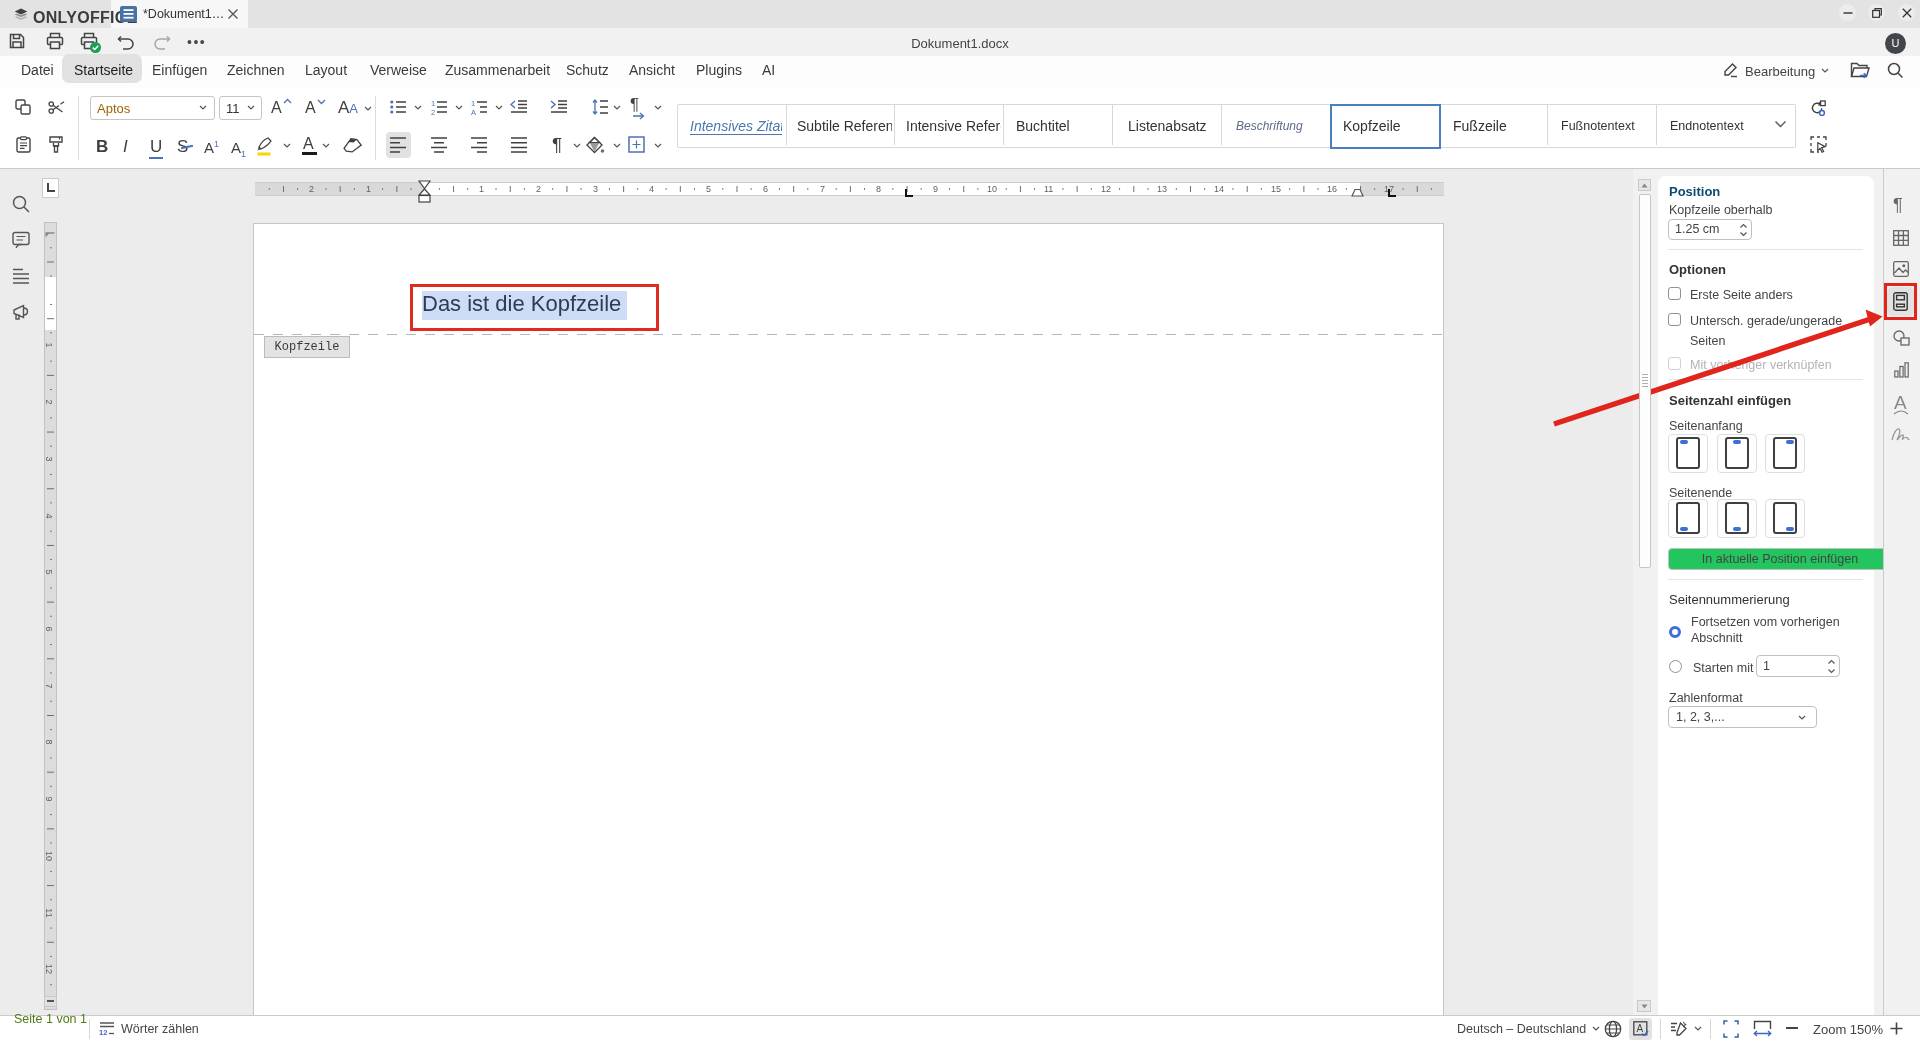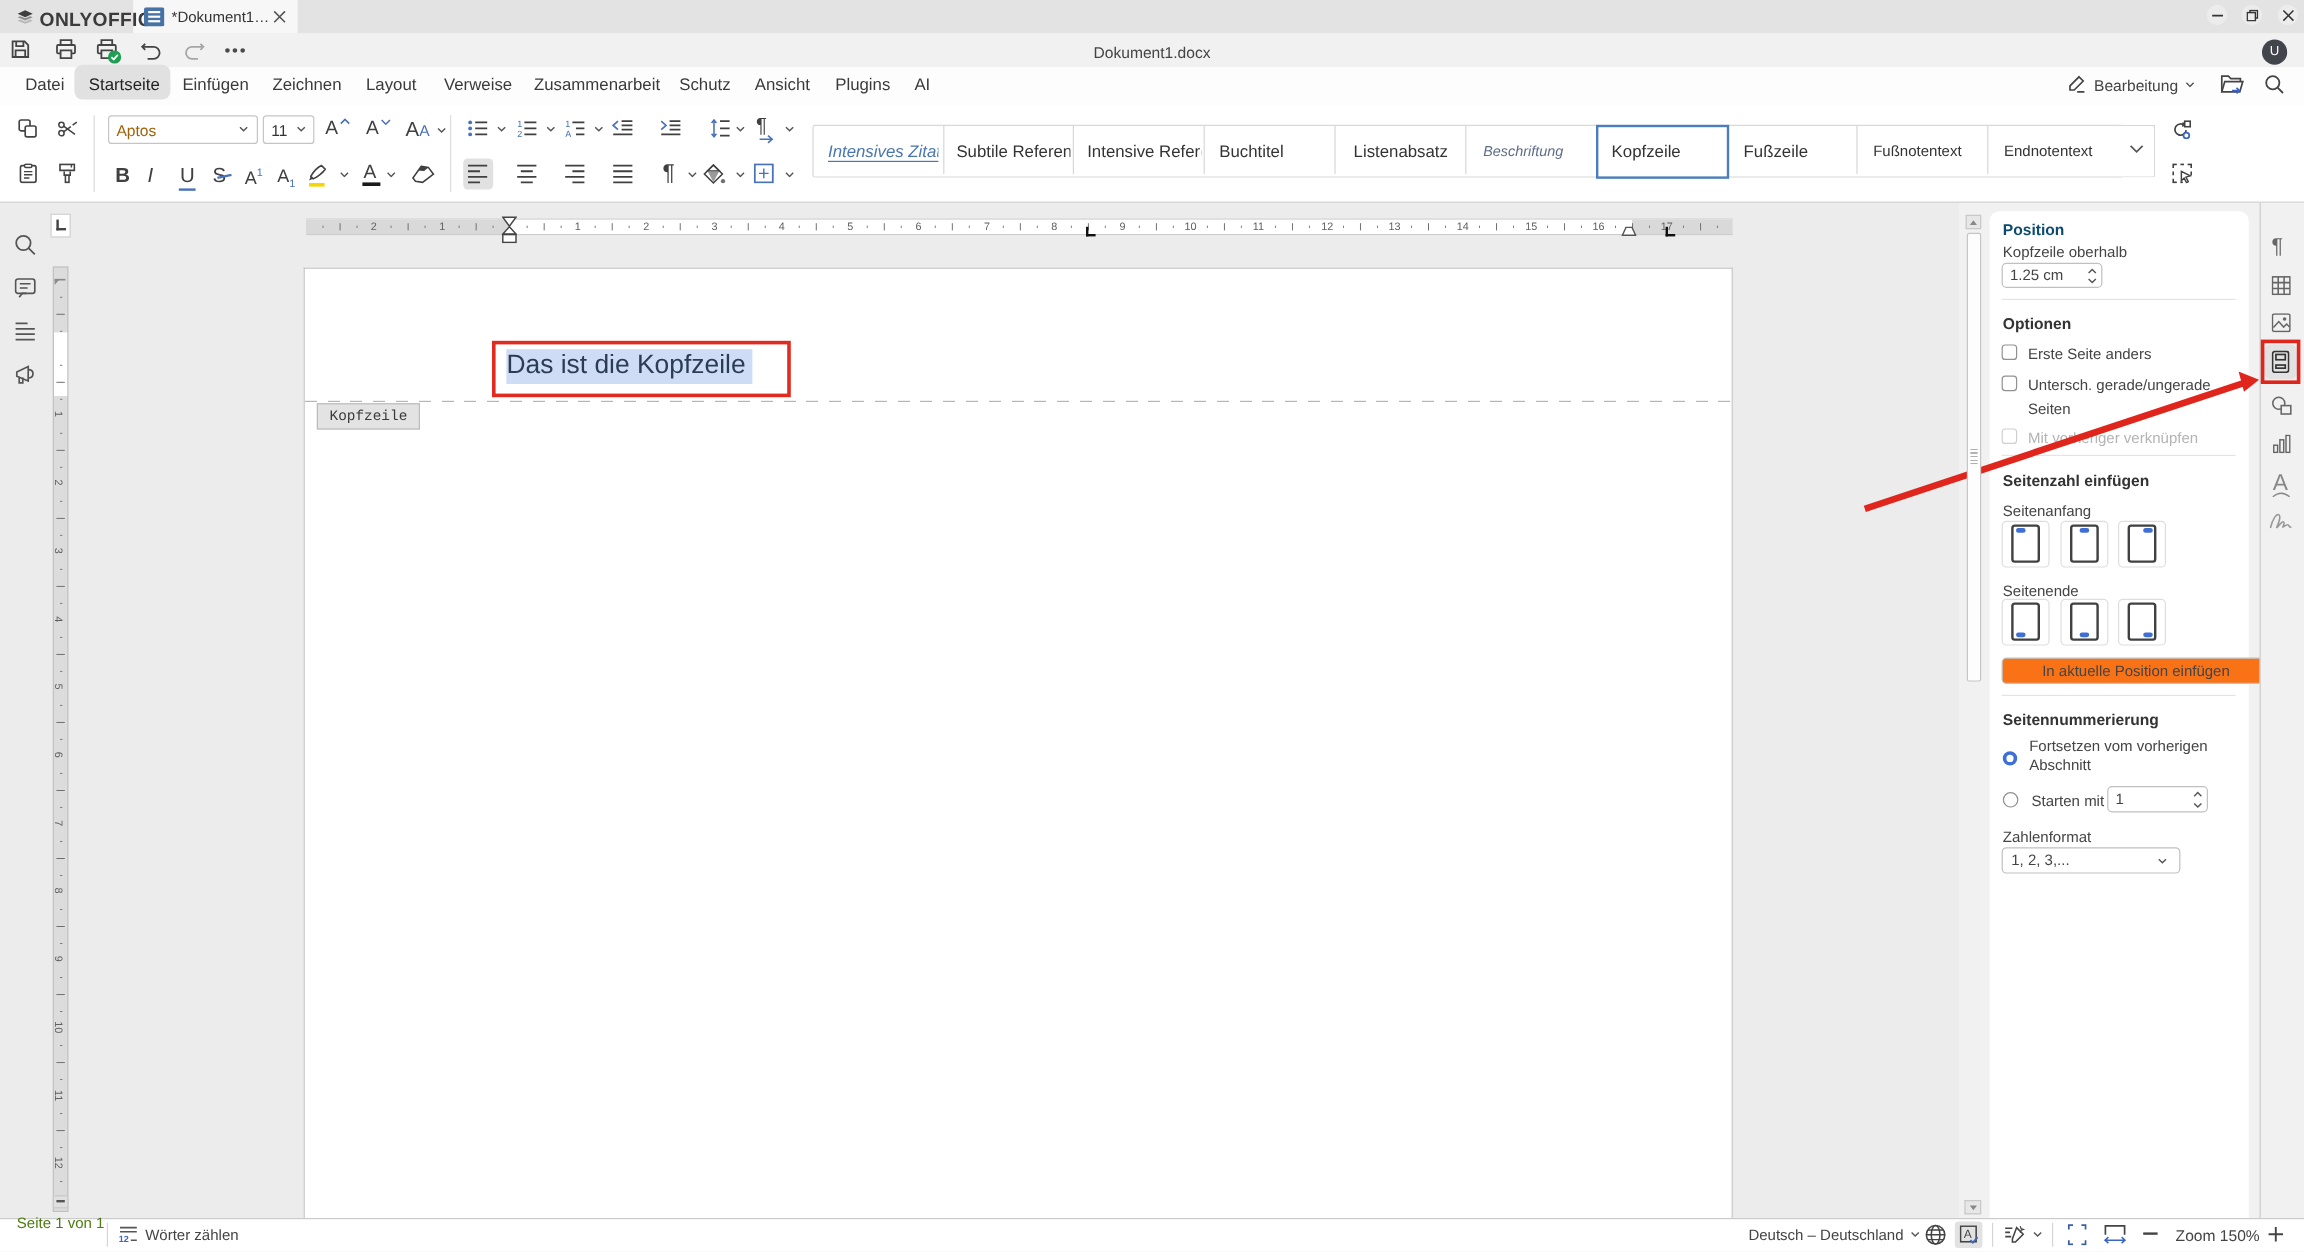--- a/index.html
+++ b/index.html
@@ -433,23 +433,23 @@
 <div class="ab" style="left:1669px;top:486px;font-size:12.5px;color:#444">Seitenende</div>
 <div class="ab" style="left:1668px;top:499px;width:40px;height:39px;border:1px solid #dedede;border-radius:4px;background:#fff;box-sizing:border-box"></div>
 <div class="ab" style="left:1717px;top:499px;width:40px;height:39px;border:1px solid #dedede;border-radius:4px;background:#fff;box-sizing:border-box"></div>
 <div class="ab" style="left:1765px;top:499px;width:40px;height:39px;border:1px solid #dedede;border-radius:4px;background:#fff;box-sizing:border-box"></div>
 <div class="ab" style="left:1676px;top:502px;width:24px;height:32px;border:2px solid #404040;border-radius:3px;box-sizing:border-box"></div>
 <div class="ab" style="left:1725px;top:502px;width:24px;height:32px;border:2px solid #404040;border-radius:3px;box-sizing:border-box"></div>
 <div class="ab" style="left:1773px;top:502px;width:24px;height:32px;border:2px solid #404040;border-radius:3px;box-sizing:border-box"></div>
 <div class="ab" style="left:1680px;top:527px;width:8px;height:3.5px;background:#3f6fd4;border-radius:2px"></div>
 <div class="ab" style="left:1733px;top:527px;width:8px;height:3.5px;background:#3f6fd4;border-radius:2px"></div>
 <div class="ab" style="left:1786px;top:527px;width:8px;height:3.5px;background:#3f6fd4;border-radius:2px"></div>
-<div class="ab" style="left:1668px;top:548px;width:224px;height:22px;border:1px solid #c0c0c0;border-radius:4px;background:#f97316;box-sizing:border-box;font-size:12.5px;color:#444;text-align:center;line-height:20px">In aktuelle Position einfügen</div>
+<div class="ab" style="left:1668px;top:548px;width:224px;height:22px;border:1px solid #c0c0c0;border-radius:4px;background:#22c55e;box-sizing:border-box;font-size:12.5px;color:#444;text-align:center;line-height:20px">In aktuelle Position einfügen</div>
 <div class="ab" style="left:1668px;top:579px;width:195px;height:1px;background:#e4e4e4"></div>
-<div class="ab" style="left:1669px;top:592px;font-size:13px;font-weight:bold;color:#333">Seitennummerierung</div>
+<div class="ab" style="left:1669px;top:592px;font-size:13px;font-weight:normal;color:#333">Seitennummerierung</div>
 <div class="ab" style="left:1669px;top:626px;width:12px;height:12px;border:3.5px solid #3d6fd6;border-radius:50%;background:#fff;box-sizing:border-box"></div>
 <div class="ab" style="left:1691px;top:614px;font-size:12.5px;color:#444;line-height:16px">Fortsetzen vom vorherigen<br>Abschnitt</div>
 <div class="ab" style="left:1669px;top:660px;width:13px;height:13px;border:1px solid #919191;border-radius:50%;background:#fff;box-sizing:border-box"></div>
 <div class="ab" style="left:1693px;top:661px;font-size:12.5px;color:#444">Starten mit</div>
 <div class="ab" style="left:1756px;top:655px;width:84px;height:22px;border:1px solid #c0c0c0;border-radius:4px;background:#fff;box-sizing:border-box"></div>
 <div class="ab" style="left:1763px;top:659px;font-size:12.5px;color:#444">1</div>
 <svg class="ab" style="left:1827px;top:659px" width="9" height="6" viewBox="0 0 9 6">
     <path d="M1.5 4.5 L4.5 1.5 L7.5 4.5" fill="none" stroke="#555" stroke-width="1.2"></path>
   </svg>
 <svg class="ab" style="left:1827px;top:668px" width="9" height="6" viewBox="0 0 9 6">

